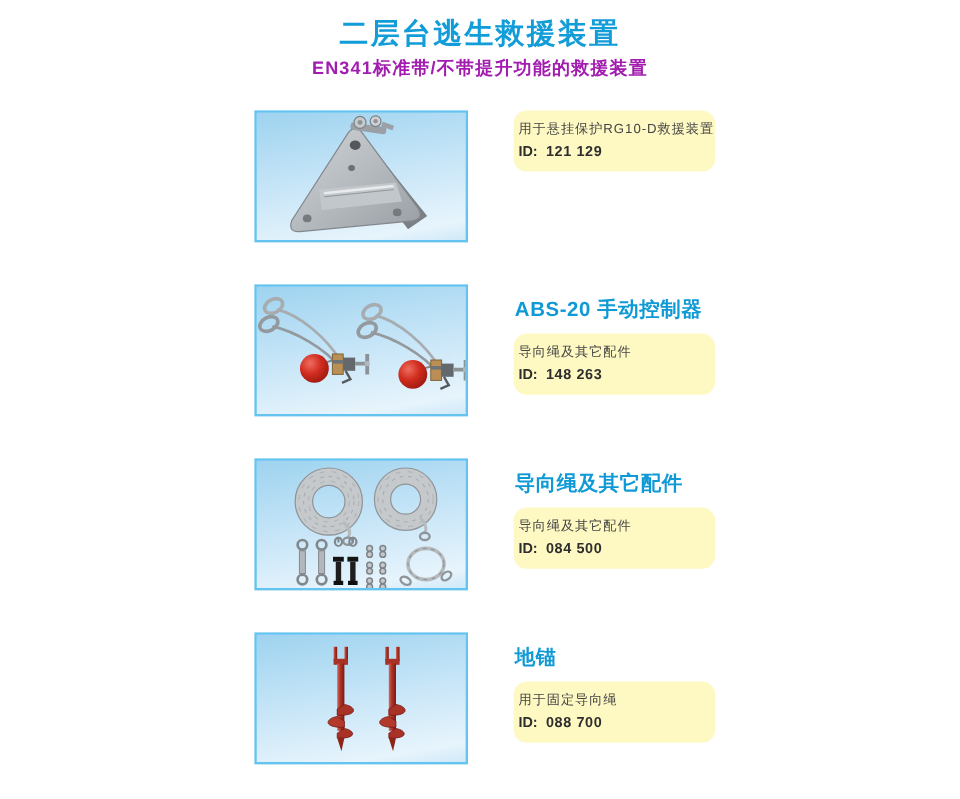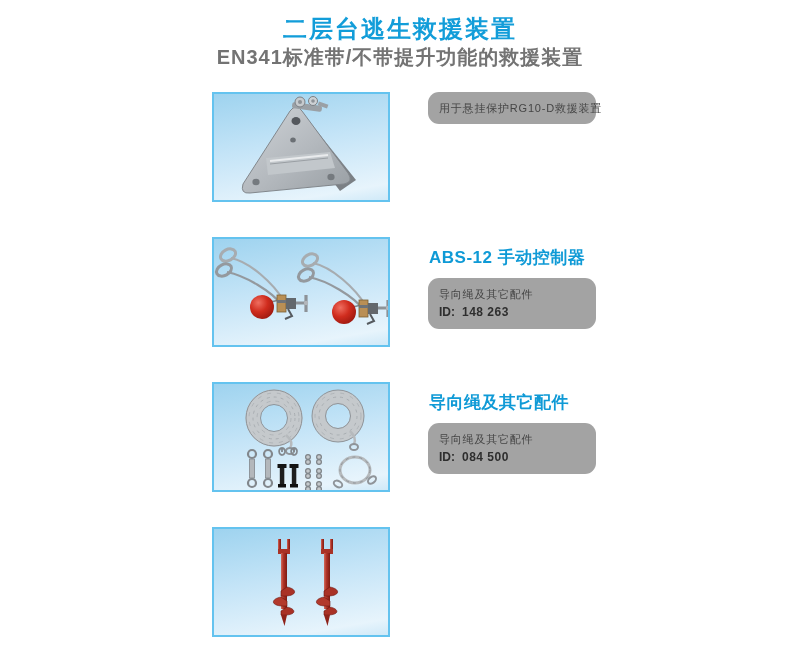--- a/index.html
+++ b/index.html
@@ -6,22 +6,22 @@
   html, body { margin: 0; padding: 0; background: #ffffff; }
   body { font-family: "Liberation Sans", "DejaVu Sans", sans-serif; }
   .page { position: relative; width: 800px; height: 666px; background: #fff; overflow: hidden; }
 
   header { text-align: center; padding-top: 14px; }
   .page-title {
     margin: 0; font-size: 24px; line-height: 30px; font-weight: bold;
     color: #129dd9; letter-spacing: 2px;
   }
   .page-subtitle {
-    margin: 4px 0 0 0; font-size: 20px; line-height: 19px;
-    color: #737373; font-weight: bold; letter-spacing: 1px;
+    margin: 4px 0 0 0; font-size: 15px; line-height: 19px;
+    color: #a21caf; font-weight: bold; letter-spacing: 1px;
   }
 
   main { margin-top: 25px; }
   .product-row {
     display: flex; align-items: flex-start;
     margin: 0 0 35px 212px;
   }
   .product-image {
     width: 178px; height: 110px; flex: 0 0 178px;
     border: 2px solid #64c3ef;
@@ -29,22 +29,22 @@
   }
   .product-image svg { display: block; width: 174px; height: 106px; }
 
   .product-info { margin-left: 38px; width: 168px; }
   .product-title {
     margin: 11px 0 10px 1px; font-size: 17px; line-height: 20px;
     font-weight: bold; color: #0f9ad6; letter-spacing: 0.5px;
     white-space: nowrap;
   }
   .info-panel {
-    width: 168px; background: #a3a3a3; border-radius: 11px;
-    padding: 8px 11px;
+    width: 168px; background: #fef9c3; border-radius: 11px;
+    padding: 8px 4px;
   }
   .product-desc {
     margin: 0; font-size: 11px; line-height: 16px; color: #454545;
     letter-spacing: 0.8px; white-space: nowrap;
   }
   .product-id {
     margin: 2px 0 0 0; font-size: 12px; line-height: 17px;
     font-weight: bold; color: #2e2e2e;
   }
   .product-id .id-value { margin-left: 7px; letter-spacing: 0.5px; }
@@ -85,20 +85,21 @@
           <circle cx="86" cy="8" r="5" fill="#c6cacd" stroke="#7b8085" stroke-width="1"></circle>
           <circle cx="86" cy="8" r="2" fill="#8d9297"></circle>
           <circle cx="99" cy="7" r="4.5" fill="#cdd1d4" stroke="#7b8085" stroke-width="1"></circle>
           <circle cx="99" cy="7" r="1.8" fill="#8d9297"></circle>
           <rect x="104" y="9" width="10" height="4" fill="#9aa0a5" transform="rotate(20 109 11)"></rect>
         </svg>
       </div>
       <div class="product-info">
         <div class="info-panel">
           <p class="product-desc">用于悬挂保护RG10-D救援装置</p>
+          <p class="product-id"><span>ID:</span><span class="id-value">121 129</span></p>
         </div>
       </div>
     </section>
 
     <section class="product-row">
       <div class="product-image">
         <svg viewBox="0 0 174 106">
           <defs>
             <radialGradient id="p2ball" cx="0.35" cy="0.32" r="0.85">
               <stop offset="0" stop-color="#ef6e60"></stop>
@@ -119,21 +120,21 @@
               <line x1="88" y1="50" x2="88" y2="67" stroke="#8d9297" stroke-width="3.2"></line>
               <circle cx="88" cy="58" r="2.2" fill="#b3b7bb"></circle>
               <circle cx="44" cy="62" r="12" fill="url(#p2ball)"></circle>
             </g>
           </defs>
           <use href="#p2ctrl" x="4" y="6"></use>
           <use href="#p2ctrl" x="86" y="11"></use>
         </svg>
       </div>
       <div class="product-info">
-        <h2 class="product-title">ABS-12 手动控制器</h2>
+        <h2 class="product-title">ABS-20 手动控制器</h2>
         <div class="info-panel">
           <p class="product-desc">导向绳及其它配件</p>
           <p class="product-id"><span>ID:</span><span class="id-value">148 263</span></p>
         </div>
       </div>
     </section>
 
     <section class="product-row">
       <div class="product-image">
         <svg viewBox="0 0 174 106">
@@ -223,16 +224,23 @@
               <path d="M3 48 C14 50 14 58 -3 57 L-3 52 Z" fill="#a93226" stroke="#6f160f" stroke-width="0.6"></path>
               <path d="M-3 58 C-14 60 -14 68 3 67 L3 62 Z" fill="#b2392c" stroke="#6f160f" stroke-width="0.6"></path>
               <path d="M3 68 C13 70 13 77 -3 76 L-3 72 Z" fill="#a93226" stroke="#6f160f" stroke-width="0.6"></path>
               <path d="M-3 76 L3 76 L0.5 87 Z" fill="#8e231a"></path>
             </g>
           </defs>
           <use href="#p4anchor" x="70" y="10"></use>
           <use href="#p4anchor" x="113" y="10"></use>
         </svg>
       </div>
+      <div class="product-info">
+        <h2 class="product-title">地锚</h2>
+        <div class="info-panel">
+          <p class="product-desc">用于固定导向绳</p>
+          <p class="product-id"><span>ID:</span><span class="id-value">088 700</span></p>
+        </div>
+      </div>
     </section>
 
   </main>
 </div>
 
 </body></html>

